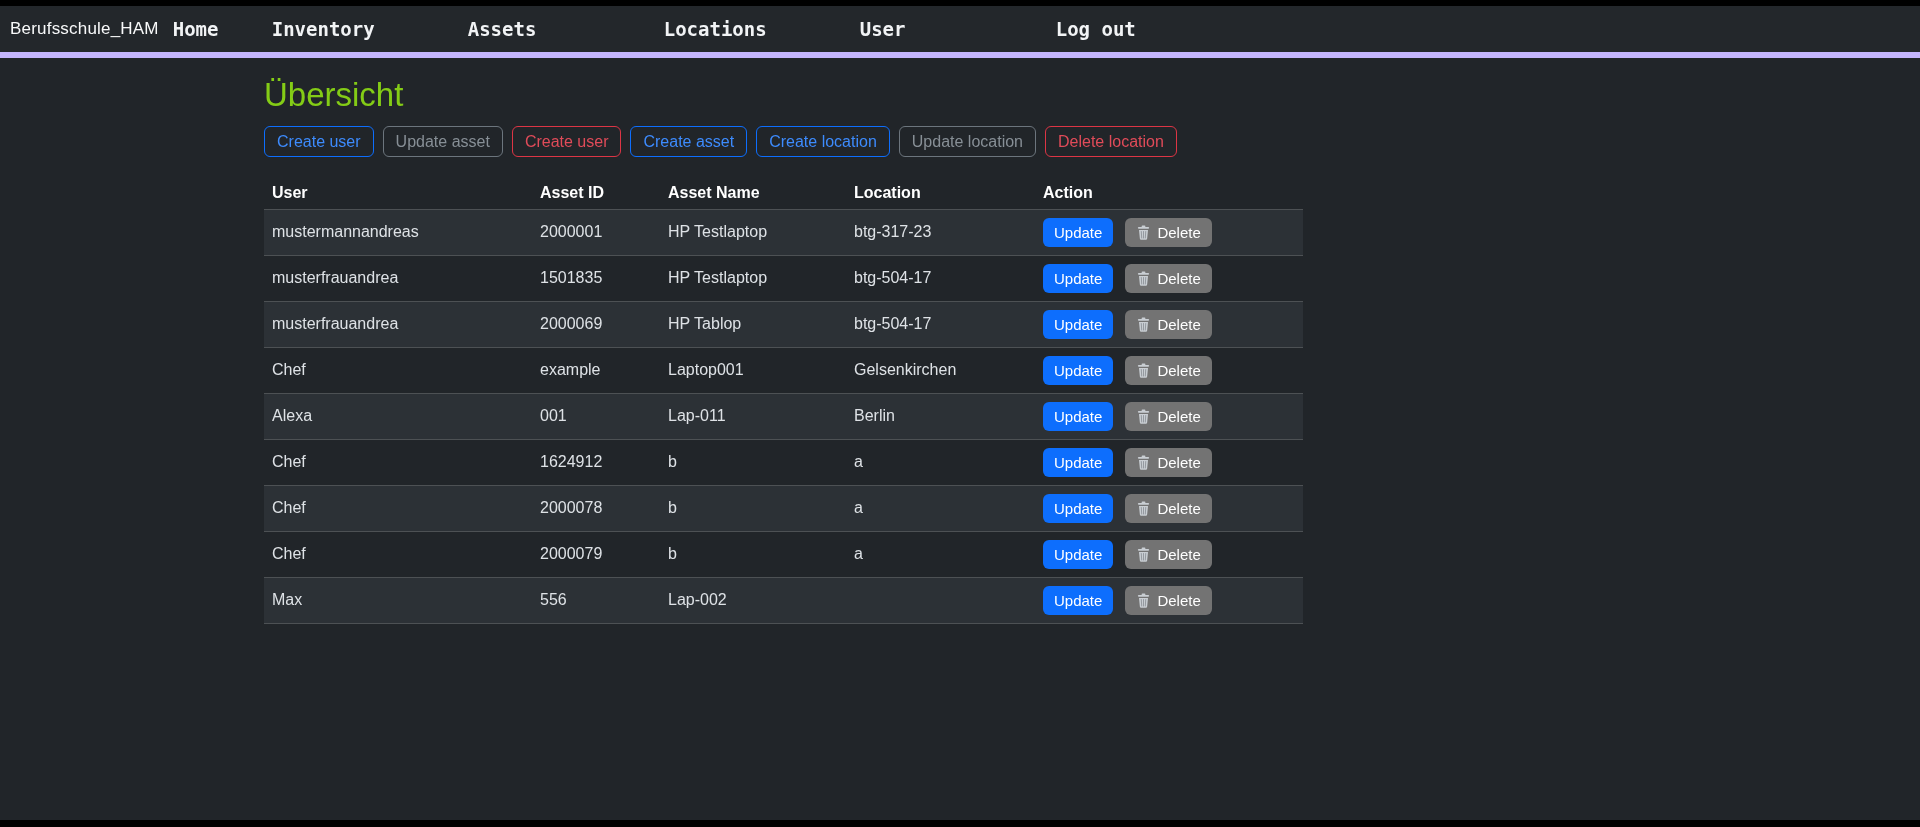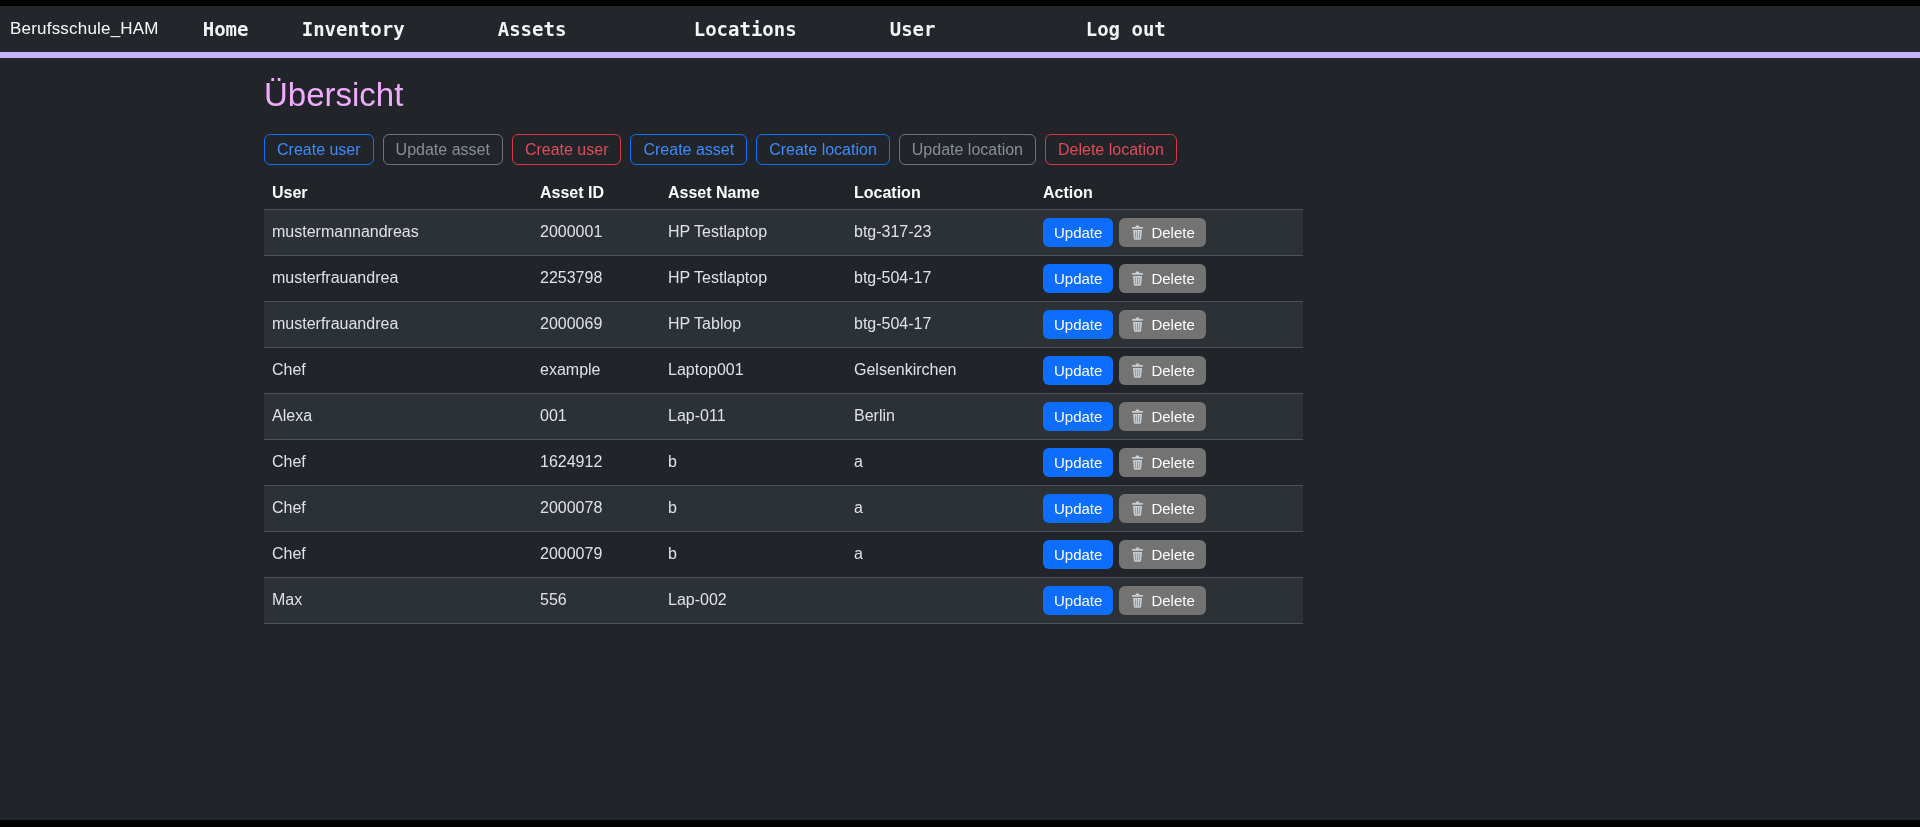--- a/index.html
+++ b/index.html
@@ -20,39 +20,39 @@
     background: #23272b;
     border-bottom: 6px solid #c4b5fd;
     display: flex; align-items: center;
     padding-left: 10px;
   }
   .brand {
     color: #f8f9fa; font-size: 17px; letter-spacing: 0.2px;
     cursor: pointer; white-space: nowrap;
   }
   .nav-list {
-    display: flex; list-style: none; margin-left: 44px;
+    display: flex; list-style: none; margin-left: 14px;
   }
   .nav-list li {
     width: 196px;
     font-family: "DejaVu Sans Mono", monospace;
     font-weight: 700;
     font-size: 19px;
     color: #f1f3f5;
     cursor: pointer;
     white-space: nowrap;
   }
   .nav-list li:nth-child(1) { width: 99px; }
   
   .content { position: absolute; left: 264px; top: 59px; width: 1040px; }
   .page-title {
     position: absolute; left: 0; top: 17px;
-    font-size: 33px; font-weight: 400; color: #f0abfc;
-  }
-  .toolbar { position: absolute; left: 0; top: 67px; display: flex; gap: 9px; margin-top: 8px; }
+    font-size: 33px; font-weight: 400; color: #84cc16;
+  }
+  .toolbar { position: absolute; left: 0; top: 67px; display: flex; gap: 9px; }
   .btn-outline {
     background: transparent;
     border: 1px solid; border-radius: 6px;
     font-family: "Liberation Sans", sans-serif;
     font-size: 16px;
     padding: 5px 12px; height: 31px;
     line-height: 19px;
     cursor: pointer; white-space: nowrap;
   }
   .btn-outline.primary   { border-color: #0d6efd; color: #3d8bfd; }
@@ -73,21 +73,21 @@
     height: 31px; padding: 0 8px;
     border-bottom: 1px solid #4d5154;
   }
   .asset-table tbody td {
     height: 39px; padding: 8px 8px;
     border-bottom: 1px solid #4d5154;
     vertical-align: middle;
     overflow: hidden; white-space: nowrap;
   }
   .asset-table tbody tr:nth-child(odd) { background: #2c3136; }
-  .action-cell { display: flex; align-items: center; gap: 6px; }
+  .action-cell { display: flex; align-items: center; gap: 12px; }
   .btn-solid {
     border: none; border-radius: 6px;
     color: #fff; font-family: "Liberation Sans", sans-serif;
     font-size: 15px; height: 29px; padding: 0 11px;
     cursor: pointer; display: inline-flex; align-items: center; gap: 6px;
     white-space: nowrap;
   }
   .btn-update { background: #0d6efd; }
   .btn-delete { background: #737373; }
   .trash-icon { display: inline-flex; width: 15px; height: 15px; }
@@ -182,21 +182,21 @@
                   </svg>
                 </span>
                 <span>Delete</span>
               </button>
             </div>
           </td>
         </tr>
 
         <tr>
           <td>musterfrauandrea</td>
-          <td>2253798</td>
+          <td>1501835</td>
           <td>HP Testlaptop</td>
           <td>btg-504-17</td>
           <td>
             <div class="action-cell">
               <button class="btn-solid btn-update">Update</button>
               <button class="btn-solid btn-delete">
                 <span class="trash-icon">
                   <svg viewBox="0 0 16 16" width="15" height="15">
                     <g fill="#c9ced3">
                       <rect x="6" y="0.5" width="4" height="2" rx="0.8"></rect>

